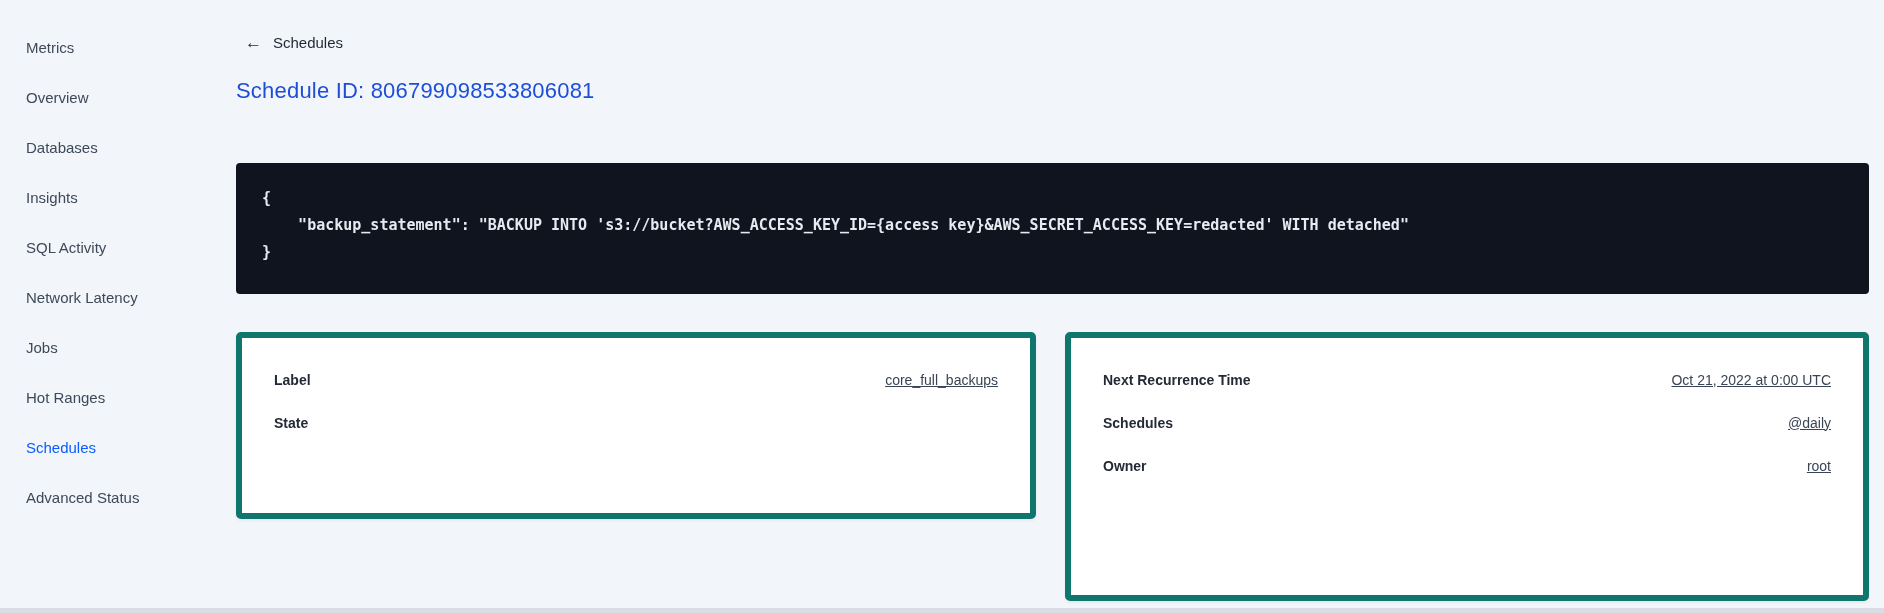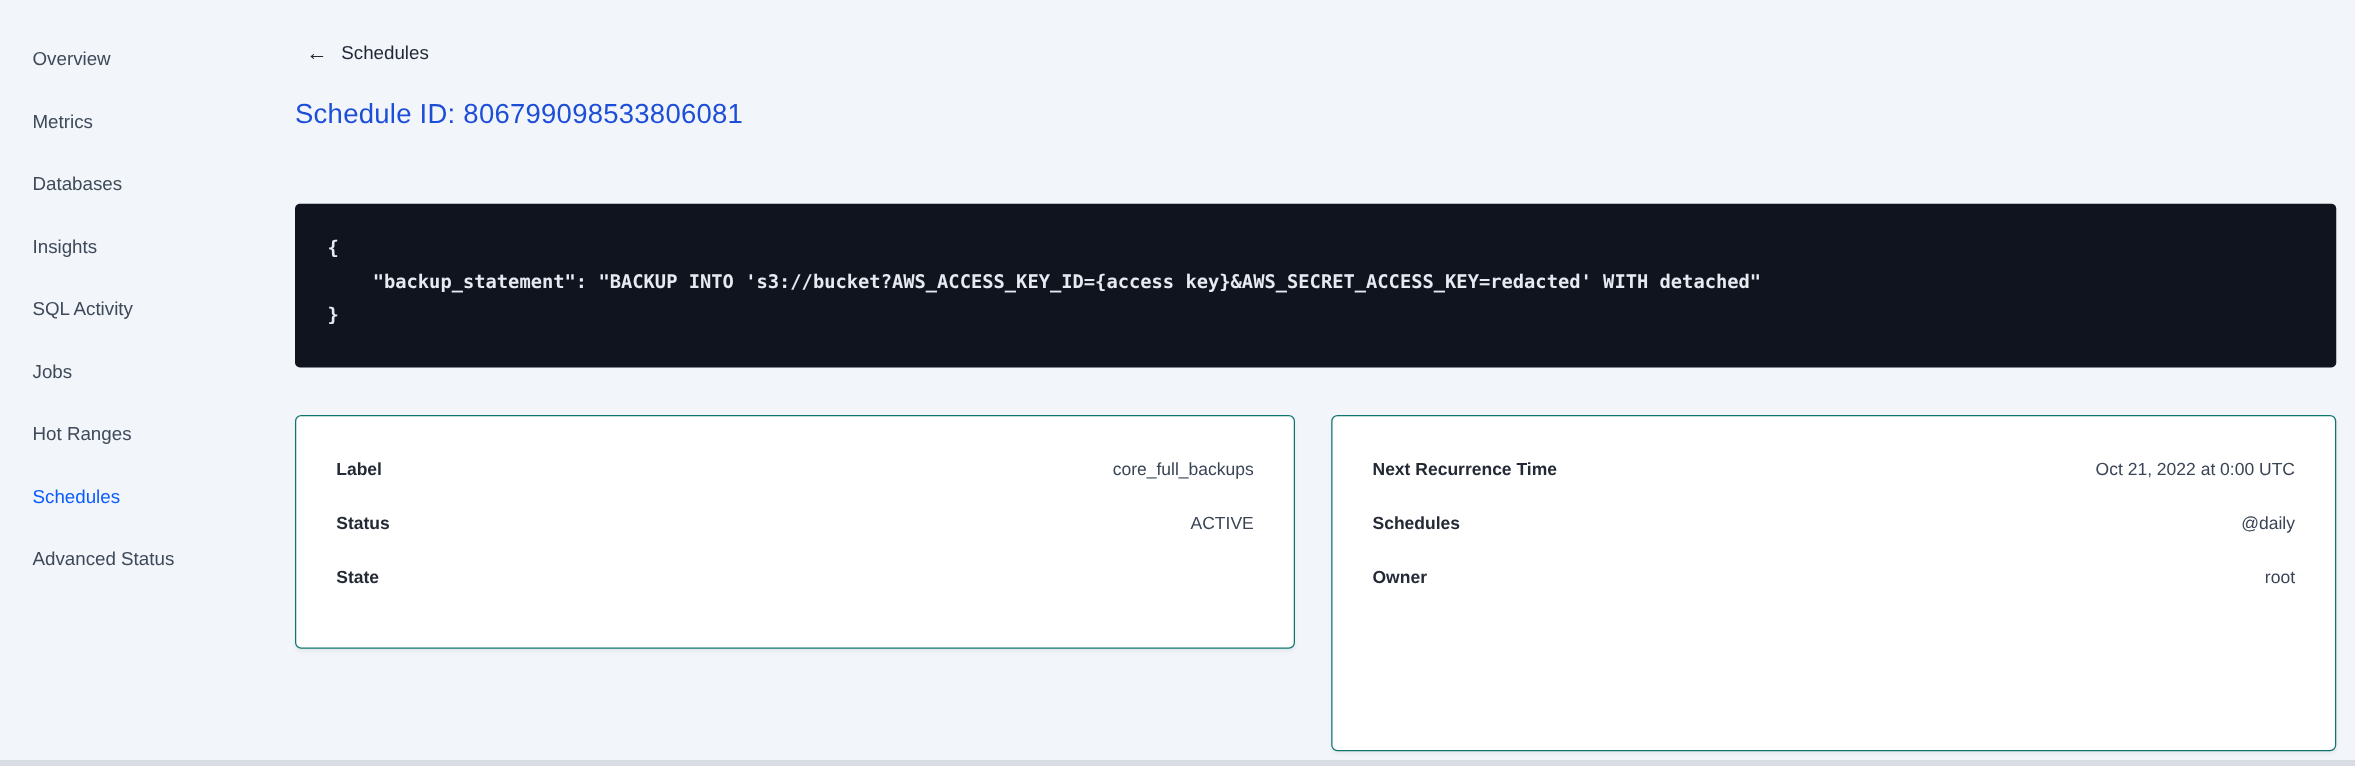--- a/index.html
+++ b/index.html
@@ -53,49 +53,50 @@
     overflow:hidden;
   }
 
   
   .cards-row {
     position:absolute; top:332px; left:0; right:0;
     display:flex; gap:29px; align-items:flex-start;
   }
   .card {
     background:#ffffff;
-    border:1px solid #0f766e;
+    border:6px solid #0f766e;
     border-radius:5px;
     box-shadow:0 2px 3px rgba(16,22,33,0.05);
     padding:20px 32px 0 32px;
   }
   .card.details  { width:800px; height:187px; }
   .card.schedule { width:804px; height:269px; }
   .card-row {
     height:43px;
     display:flex; justify-content:space-between; align-items:center;
   }
   .card-row .row-label { font-size:14px; font-weight:700; color:#242a35; }
-  .card-row .row-value { font-size:14px; color:#394455; text-align:left; }
+  .card-row .row-value { font-size:14px; color:#394455; text-align:left;text-decoration:underline; }
 
   
   .bottom-strip {
     position:absolute; left:0; bottom:0; width:100%; height:5px;
     background:#d9dde3;
   }
 </style>
 </head>
 <body>
 
 <nav class="sidebar">
+  <div class="sidebar-item">Metrics</div>
   <div class="sidebar-item">Overview</div>
-  <div class="sidebar-item">Metrics</div>
   <div class="sidebar-item">Databases</div>
   <div class="sidebar-item">Insights</div>
   <div class="sidebar-item">SQL Activity</div>
+  <div class="sidebar-item">Network Latency</div>
   <div class="sidebar-item">Jobs</div>
   <div class="sidebar-item">Hot Ranges</div>
   <div class="sidebar-item active">Schedules</div>
   <div class="sidebar-item">Advanced Status</div>
 </nav>
 
 <main class="content">
 
   <a class="back-link">
     <span class="arrow">←</span>
@@ -107,24 +108,20 @@
   <pre class="code-block">{
     "backup_statement": "BACKUP INTO 's3://bucket?AWS_ACCESS_KEY_ID={access key}&amp;AWS_SECRET_ACCESS_KEY=redacted' WITH detached"
 }</pre>
 
   <div class="cards-row">
 
     <section class="card details">
       <div class="card-row">
         <span class="row-label">Label</span>
         <span class="row-value">core_full_backups</span>
-      </div>
-      <div class="card-row">
-        <span class="row-label">Status</span>
-        <span class="row-value">ACTIVE</span>
       </div>
       <div class="card-row">
         <span class="row-label">State</span>
         <span class="row-value"></span>
       </div>
     </section>
 
     <section class="card schedule">
       <div class="card-row">
         <span class="row-label">Next Recurrence Time</span>

